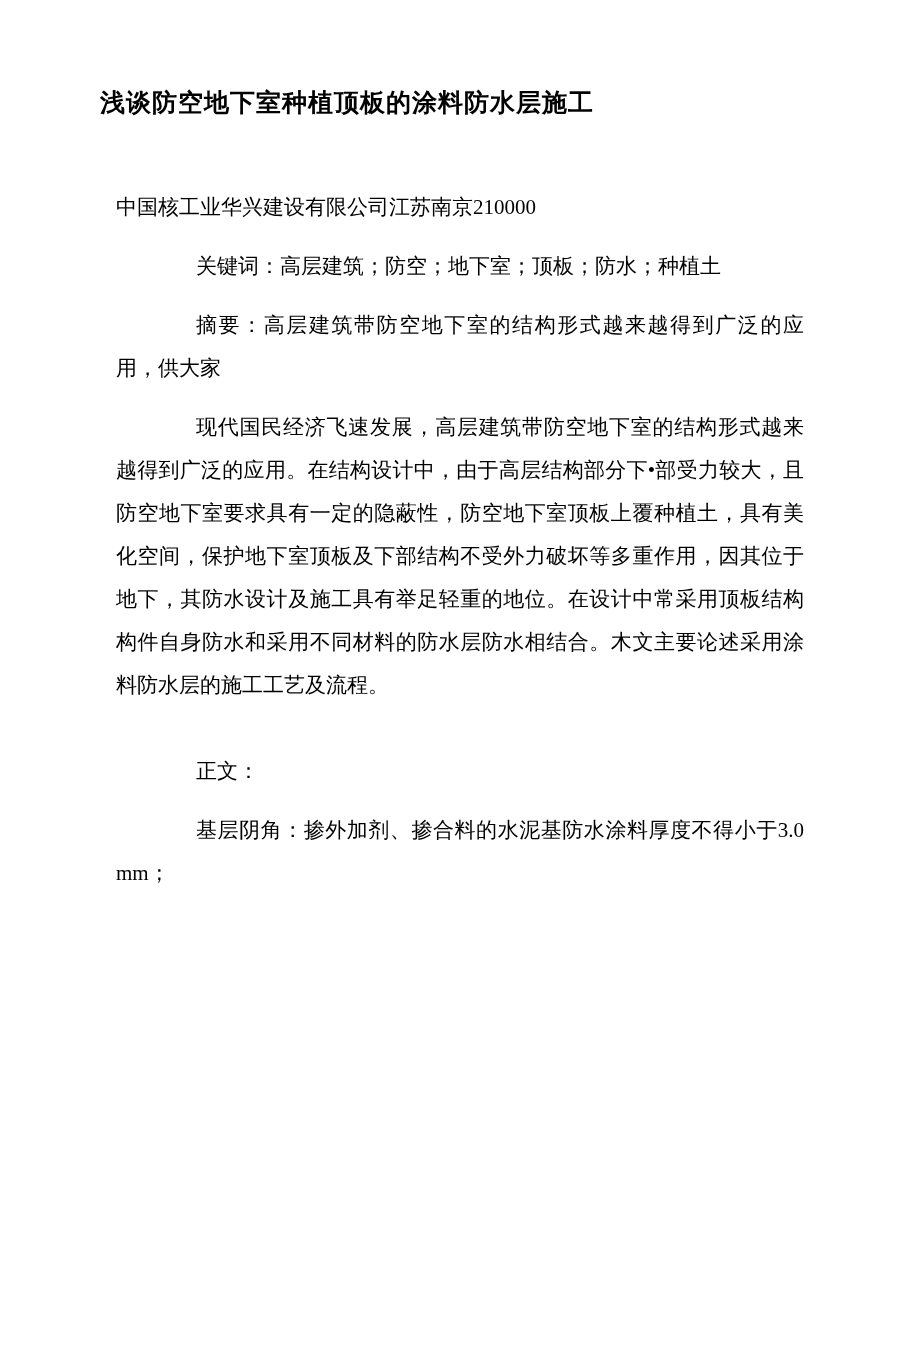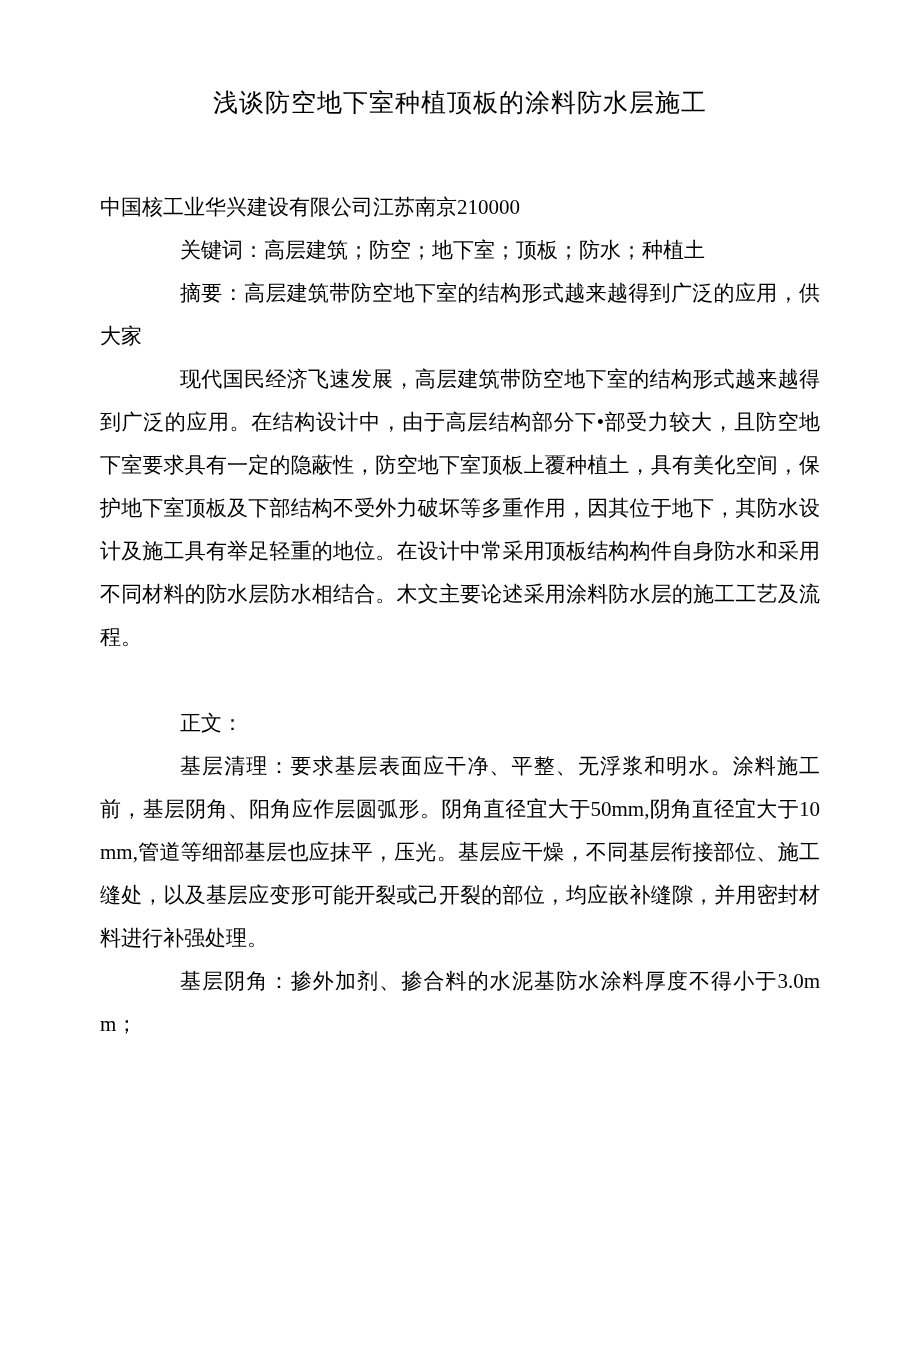--- a/index.html
+++ b/index.html
@@ -14,28 +14,27 @@
     box-sizing: border-box;
     background: #ffffff;
     padding: 58px 100px 40px 100px;
     overflow: hidden;
     font-family: "Liberation Serif", "DejaVu Serif", serif;
     font-size: 21px;
     color: #000000;
   }
   .doc-title {
     font-size: 25px;
-    font-weight: normal;
-    text-align: center;
+    font-weight: bold;
     margin: 28px 0 0 0;
     line-height: 34px;
     letter-spacing: 1px;
   }
   p {
-    margin: 0;
+    margin: 16px;
     line-height: 43px;
     text-align: justify;
     word-break: break-all;
   }
   .byline {
     margin-top: 66px;
   }
   .indent {
     text-indent: 80px;
   }
@@ -54,18 +53,17 @@
 
   <p class="indent">关键词：高层建筑；防空；地下室；顶板；防水；种植土</p>
 
   <p class="indent">摘要：高层建筑带防空地下室的结构形式越来越得到广泛的应用，供大家</p>
 
   <p class="indent">现代国民经济飞速发展，高层建筑带防空地下室的结构形式越来越得到广泛的应用。在结构设计中，由于高层结构部分下•部受力较大，且防空地下室要求具有一定的隐蔽性，防空地下室顶板上覆种植土，具有美化空间，保护地下室顶板及下部结构不受外力破坏等多重作用，因其位于地下，其防水设计及施工具有举足轻重的地位。在设计中常采用顶板结构构件自身防水和采用不同材料的防水层防水相结合。木文主要论述采用涂料防水层的施工工艺及流程。</p>
 
   <p class="indent section-label">正文：</p>
 
 
-  <p class="indent">基层清理：要求基层表面应干净、平整、无浮浆和明水。涂料施工前，基层阴角、阳角应作层圆弧形。阴角直径宜大于50mm,阴角直径宜大于10mm,管道等细部基层也应抹平，压光。基层应干燥，不同基层衔接部位、施工缝处，以及基层应变形可能开裂或己开裂的部位，均应嵌补缝隙，并用密封材料进行补强处理。</p>
 
 
   <p class="indent">基层阴角：掺外加剂、掺合料的水泥基防水涂料厚度不得小于3.0mm；</p>
 
 </div>
 
 </body></html>

